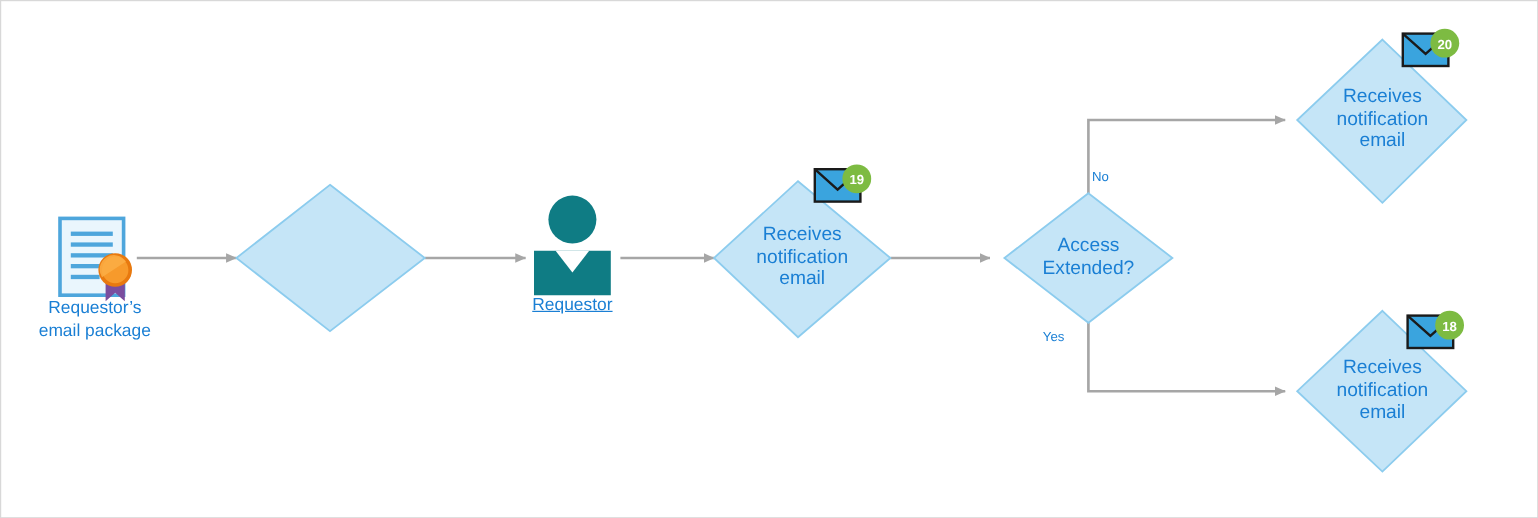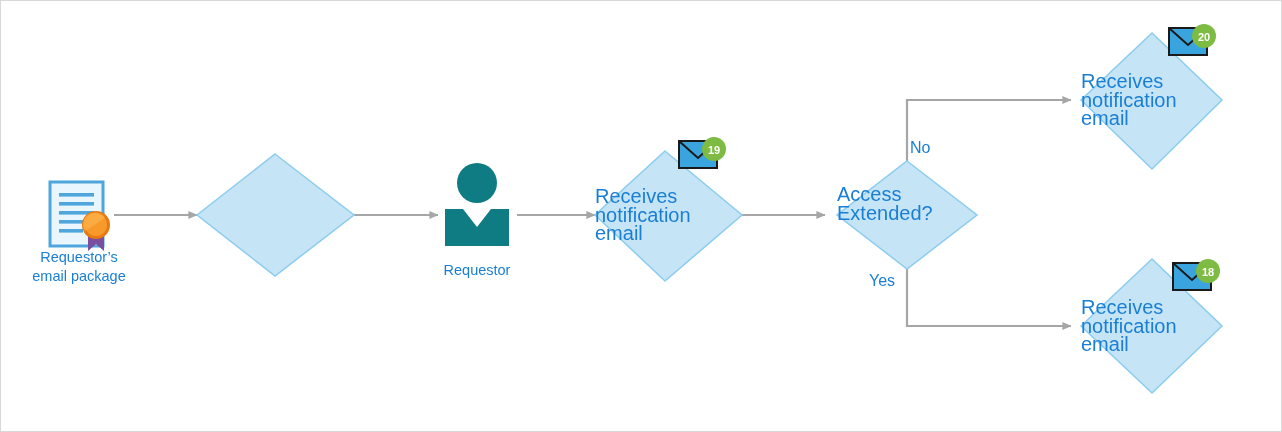--- a/index.html
+++ b/index.html
@@ -22,32 +22,33 @@
   #flow-svg {
     position: absolute;
     left: 0;
     top: 0;
     width: 1282px;
     height: 432px;
   }
   .node-label {
     position: absolute;
     color: #1A7FD4;
-    font-size: 20px;
+    font-size: 16px;
     line-height: 18.5px;
+    text-align: center;
     white-space: pre-line;
     pointer-events: none;
   }
   .diamond-label {
     color: #1A7FD4;
   }
   .branch-label {
     position: absolute;
     color: #1A7FD4;
-    font-size: 16px;
+    font-size: 11px;
     line-height: 18px;
   }
   .icon-label {
     position: absolute;
     color: #1A7FD4;
     font-size: 14.5px;
     line-height: 18.5px;
     text-align: center;
     white-space: pre-line;
   }
@@ -144,27 +145,27 @@
       <path d="M1172,262 L1191,279 L1210,262" fill="none" stroke="#1A1A1A" stroke-width="2"></path>
       <circle cx="1207" cy="270" r="12" fill="#7DBB42"></circle>
       <text class="badge-num" x="1207" y="274.5" text-anchor="middle">18</text>
     </g>
   </svg>
 
   <div class="icon-label" style="left:0px; top:247px; width:156px;">Requestor’s
 email package</div>
 
 
-  <div class="icon-label" style="left:406px; top:260px; width:140px;">Requestor</div>
+  <div class="icon-label" style="left:406px; top:244px; width:140px;text-decoration:underline;">Requestor</div>
 
   <div class="node-label diamond-label" style="left:594px; top:186px; width:147px;">Receives
 notification
 email</div>
 
-  <div class="node-label diamond-label" style="left:836px; top:184px; width:140px;">Access
+  <div class="node-label diamond-label" style="left:836px; top:195px; width:140px;">Access
 Extended?</div>
 
   <div class="node-label diamond-label" style="left:1080px; top:71px; width:142px;">Receives
 notification
 email</div>
 
   <div class="node-label diamond-label" style="left:1080px; top:297px; width:142px;">Receives
 notification
 email</div>
 

